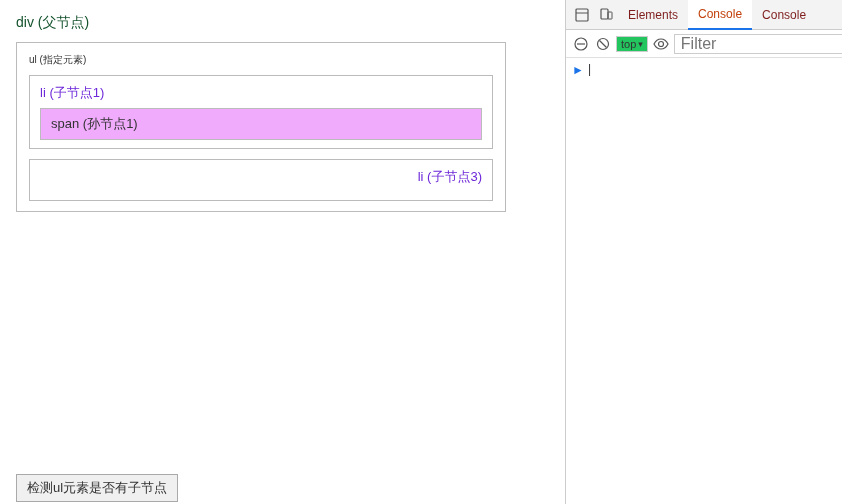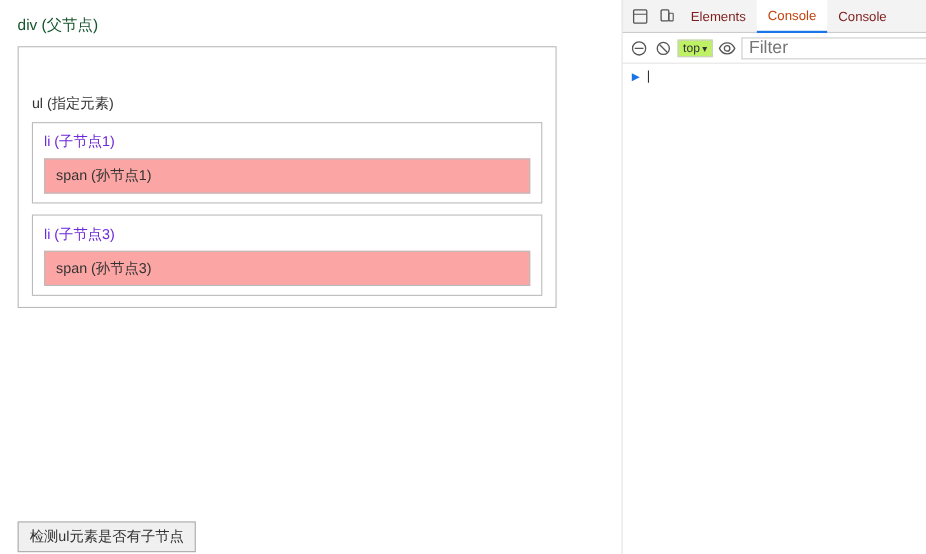--- a/index.html
+++ b/index.html
@@ -27,49 +27,49 @@
       margin-bottom: 10px;
     }
 
     .ul-container {
       border: 1px solid #bbb;
       padding: 10px 12px;
       width: 490px;
     }
 
     .ul-label {
-      font-size: 13px;
+      font-size: 10px;
       color: #333;
       margin-bottom: 8px;
-      margin-top: 32px;
     }
 
     .li-container {
       border: 1px solid #bbb;
       padding: 8px 10px;
       margin-bottom: 10px;
     }
 
     .li-container:last-child {
       margin-bottom: 0;
+      text-align: right;
     }
 
     .li-label {
       font-size: 13px;
       color: #6d28d9;
       margin-bottom: 6px;
     }
 
     .span-box {
       border: 1px solid #bbb;
       padding: 6px 10px;
       color: #333;
       font-size: 13px;
       width: 100%;
-      background: #fca5a5;
+      background: #f0abfc;
     }
 
     .check-button {
       position: absolute;
       bottom: 2px;
       left: 16px;
       padding: 4px 10px;
       background: #f0f0f0;
       border: 1px solid #aaa;
       font-size: 13px;
@@ -149,21 +149,21 @@
     }
 
     .top-dropdown {
       display: flex;
       align-items: center;
       border: 1px solid #ccc;
       padding: 1px 4px;
       font-size: 11px;
       color: #333;
       cursor: pointer;
-      background: #bef264;
+      background: #22c55e;
       gap: 2px;
     }
 
     .eye-icon {
       width: 18px;
       height: 18px;
       display: flex;
       align-items: center;
       justify-content: center;
       color: #555;
@@ -214,21 +214,20 @@
     <div class="ul-label">ul (指定元素)</div>
 
     <div class="li-container">
       <div class="li-label">li (子节点1)</div>
       <div class="span-box">span (孙节点1)</div>
     </div>
 
 
     <div class="li-container">
       <div class="li-label">li (子节点3)</div>
-      <div class="span-box">span (孙节点3)</div>
     </div>
   </div>
 
   <button class="check-button">检测ul元素是否有子节点</button>
 </div>
 
 <div class="devtools-panel">
 
   <div class="devtools-tabs">
     <button class="devtools-icon-btn">

